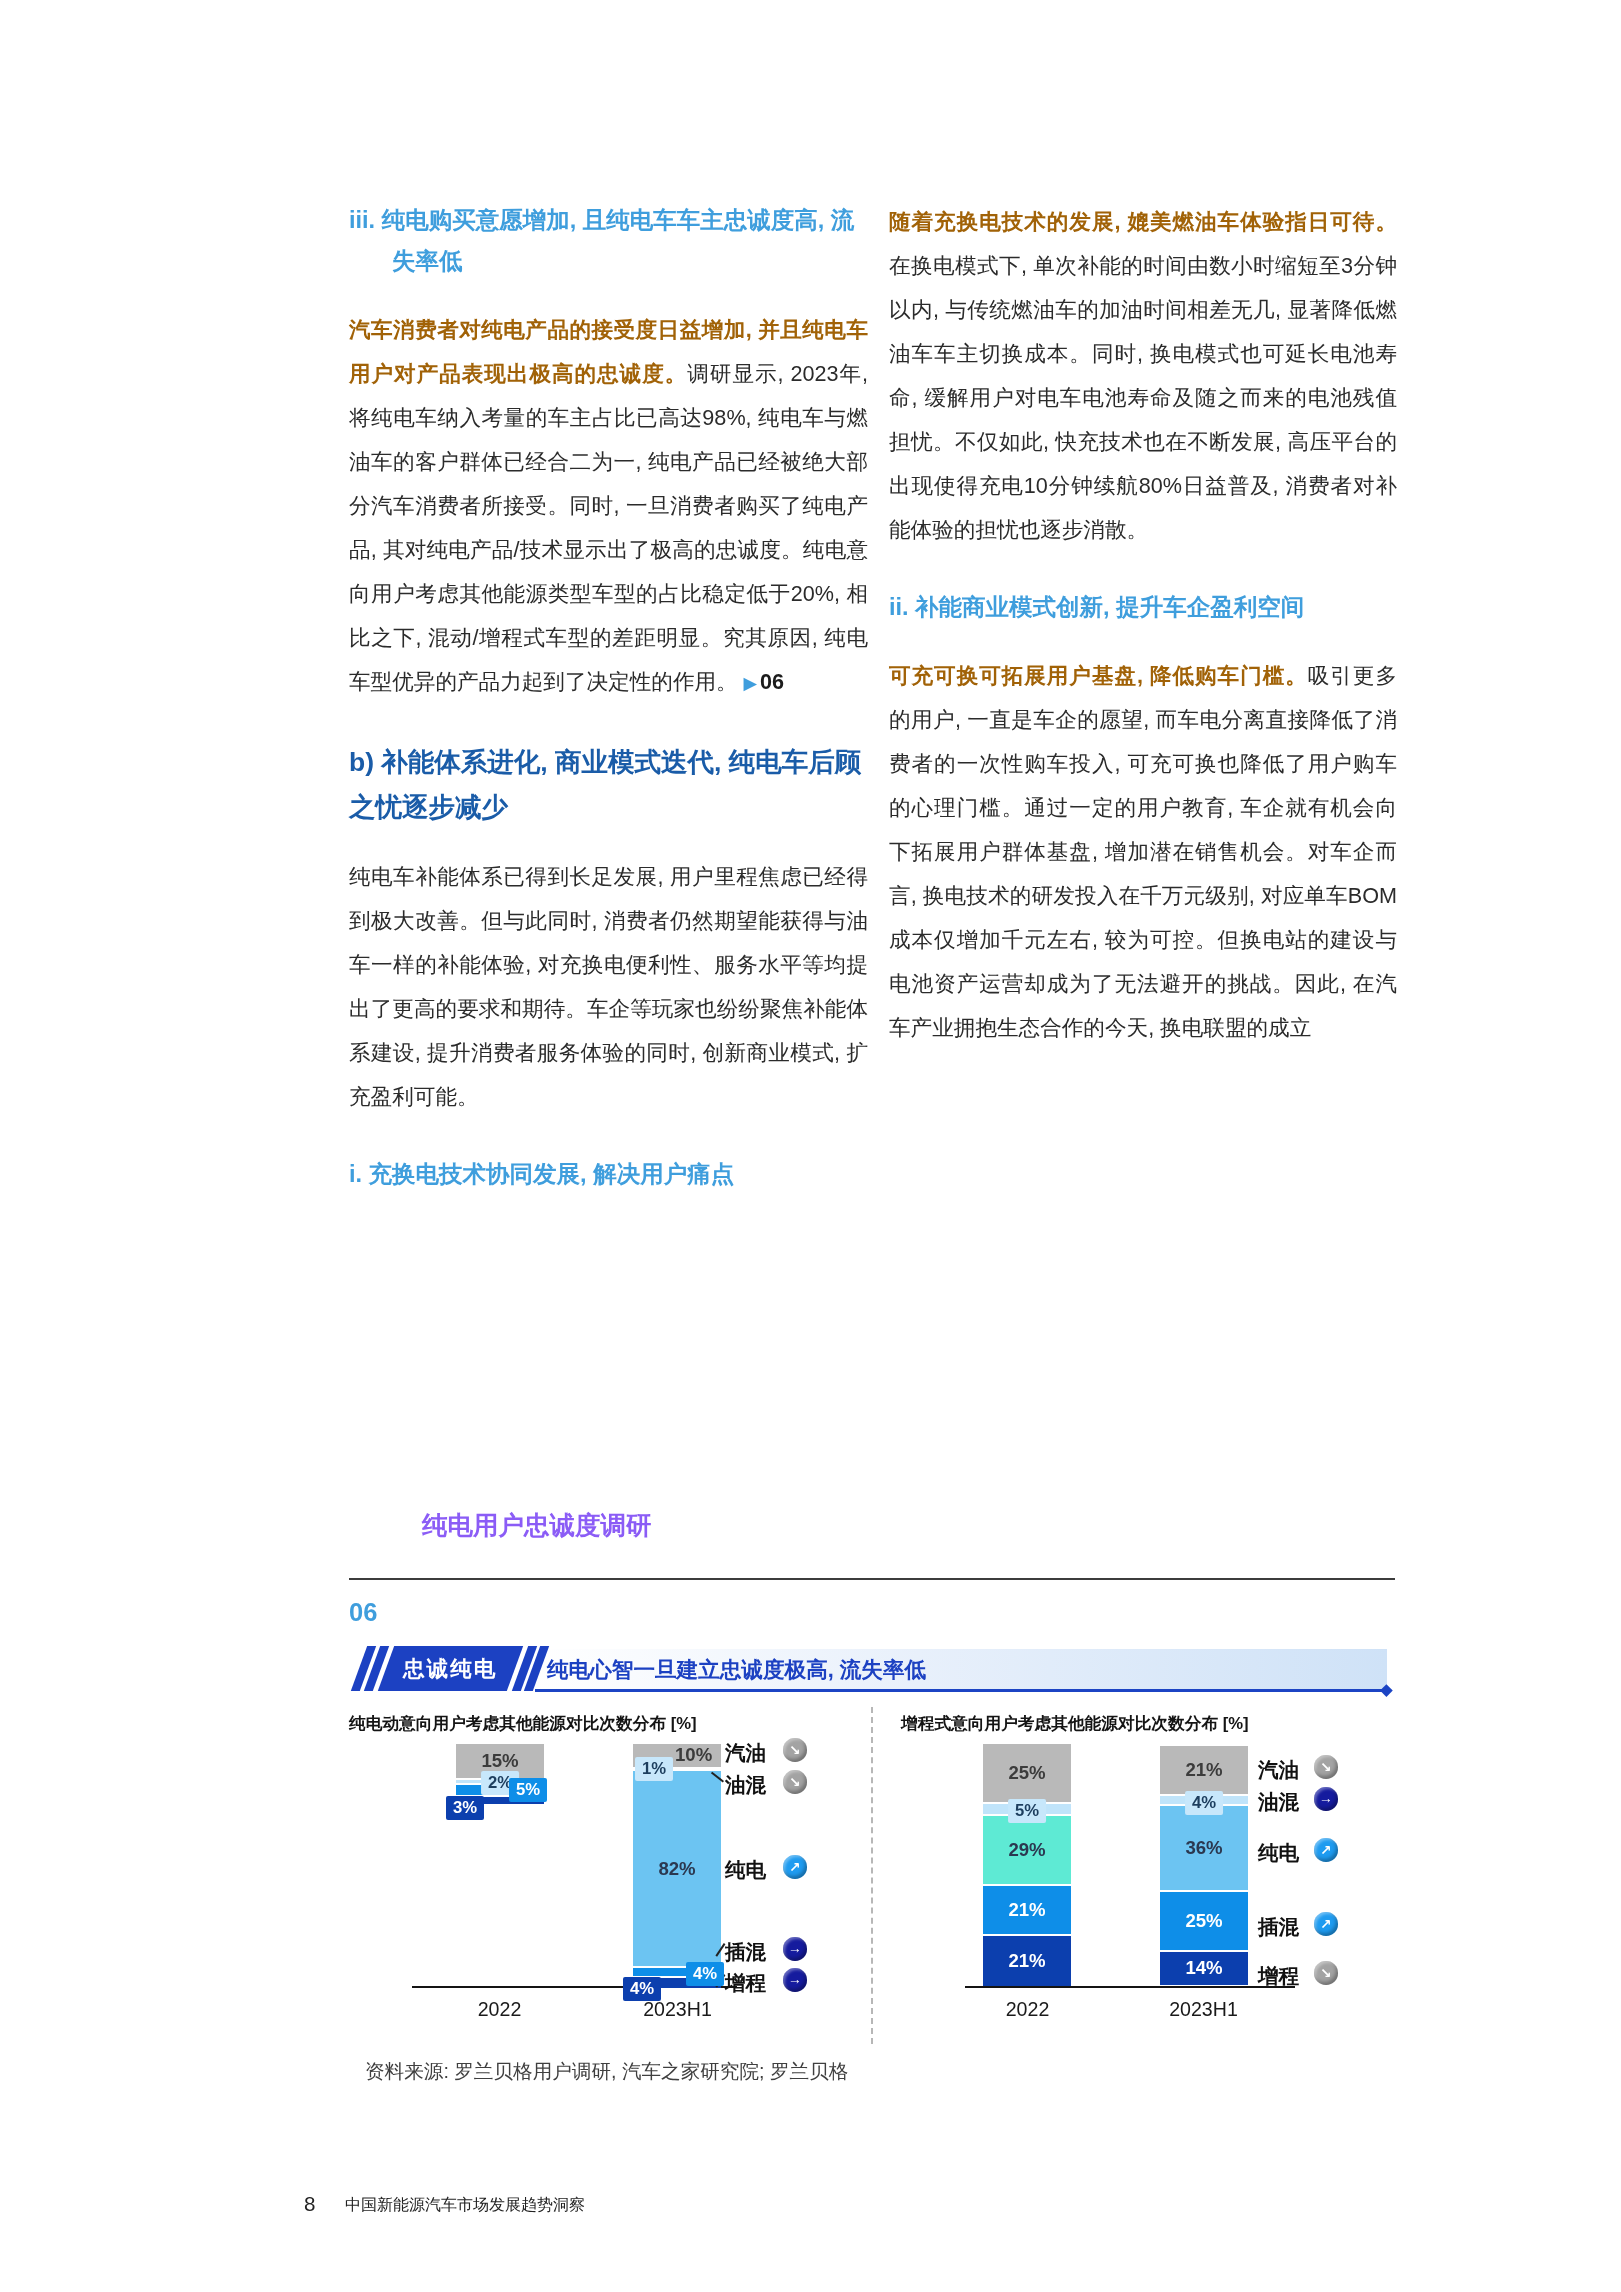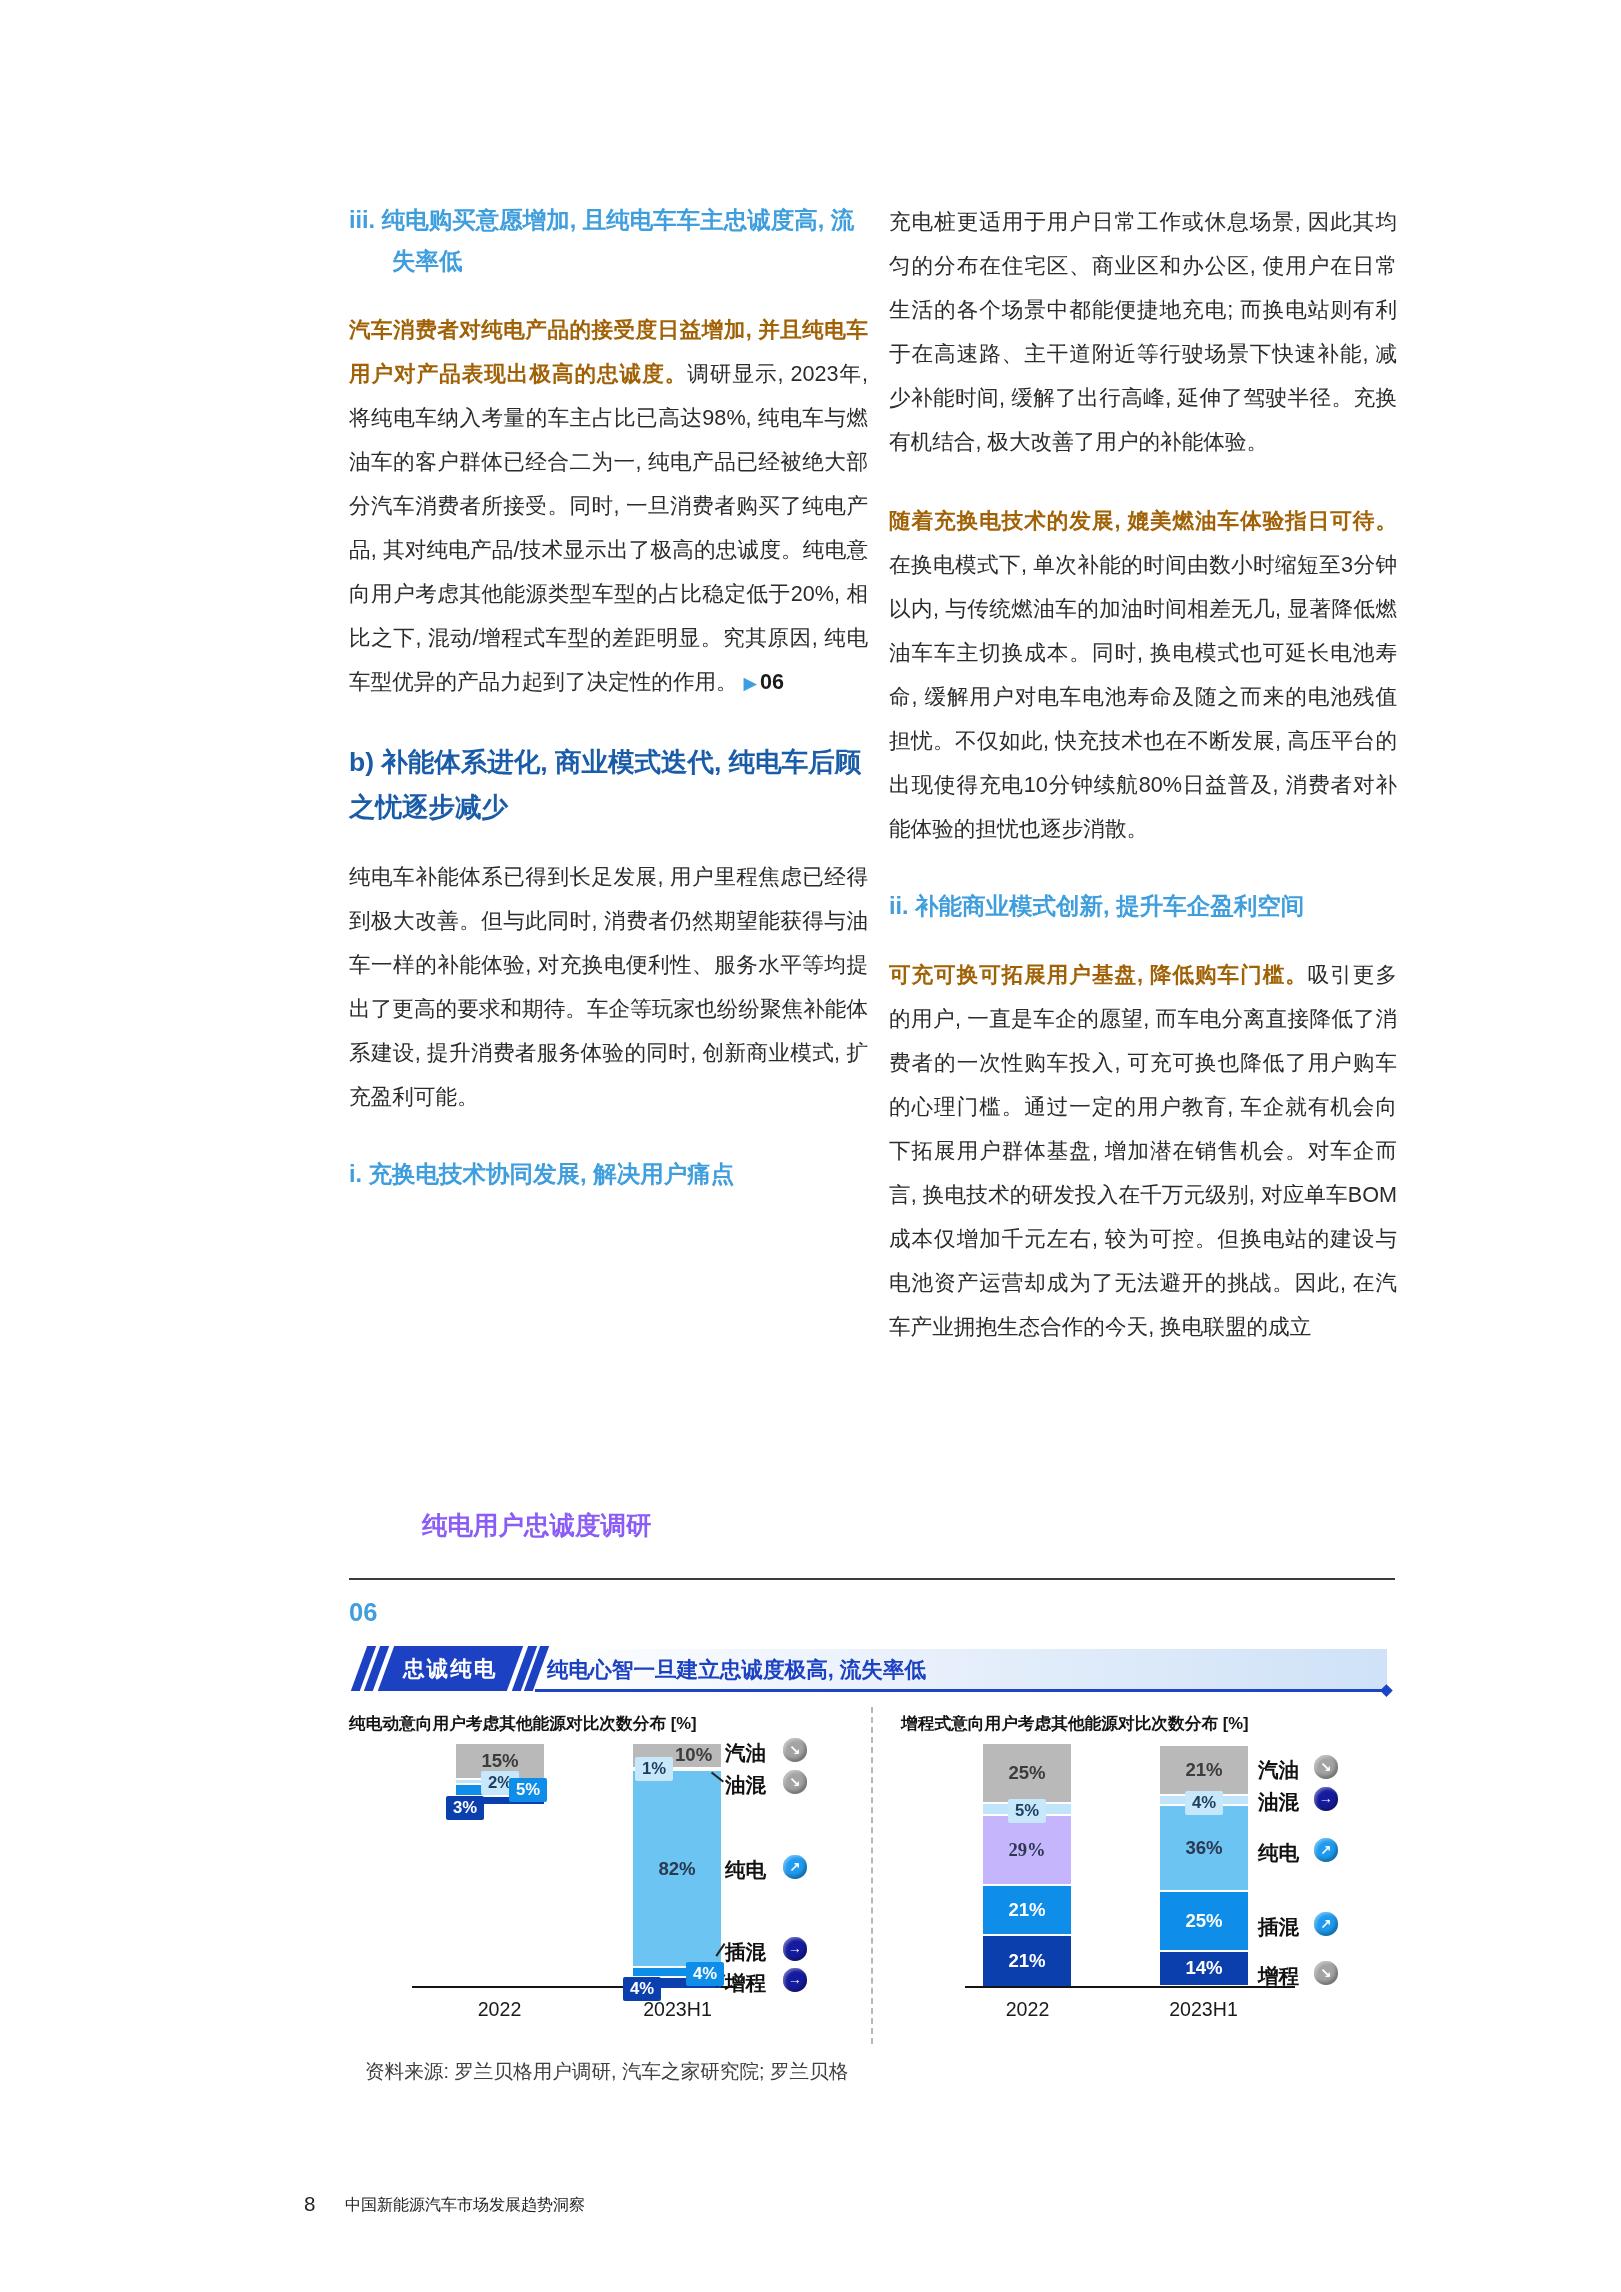--- a/index.html
+++ b/index.html
@@ -67,21 +67,20 @@
 
   <section class="col col-left">
     <h3 class="h-lblue hang"><span>iii.</span> <span>纯电购买意愿增加, 且纯电车车主忠诚度高, 流失率低</span></h3>
     <p><strong>汽车消费者对纯电产品的接受度日益增加, 并且纯电车用户对产品表现出极高的忠诚度。</strong><span>调研显示, 2023年, 将纯电车纳入考量的车主占比已高达98%, 纯电车与燃油车的客户群体已经合二为一, 纯电产品已经被绝大部分汽车消费者所接受。同时, 一旦消费者购买了纯电产品, 其对纯电产品/技术显示出了极高的忠诚度。纯电意向用户考虑其他能源类型车型的占比稳定低于20%, 相比之下, 混动/增程式车型的差距明显。究其原因, 纯电车型优异的产品力起到了决定性的作用。</span><span class="ref-arrow">▶</span><span class="ref-num">06</span></p>
     <h2 class="h-dblue">b) 补能体系进化, 商业模式迭代, 纯电车后顾之忧逐步减少</h2>
     <p>纯电车补能体系已得到长足发展, 用户里程焦虑已经得到极大改善。但与此同时, 消费者仍然期望能获得与油车一样的补能体验, 对充换电便利性、服务水平等均提出了更高的要求和期待。车企等玩家也纷纷聚焦补能体系建设, 提升消费者服务体验的同时, 创新商业模式, 扩充盈利可能。</p>
     <h3 class="h-lblue">i. 充换电技术协同发展, 解决用户痛点</h3>
   </section>
 
   <section class="col col-right">
-    <p>充电桩更适用于用户日常工作或休息场景, 因此其均匀的分布在住宅区、商业区和办公区, 使用户在日常生活的各个场景中都能便捷地充电; 而换电站则有利于在高速路、主干道附近等行驶场景下快速补能, 减少补能时间, 缓解了出行高峰, 延伸了驾驶半径。充换有机结合, 极大改善了用户的补能体验。</p>
     <p><strong>随着充换电技术的发展, 媲美燃油车体验指日可待。</strong><span>在换电模式下, 单次补能的时间由数小时缩短至3分钟以内, 与传统燃油车的加油时间相差无几, 显著降低燃油车车主切换成本。同时, 换电模式也可延长电池寿命, 缓解用户对电车电池寿命及随之而来的电池残值担忧。不仅如此, 快充技术也在不断发展, 高压平台的出现使得充电10分钟续航80%日益普及, 消费者对补能体验的担忧也逐步消散。</span></p>
     <h3 class="h-lblue">ii. 补能商业模式创新, 提升车企盈利空间</h3>
     <p><strong>可充可换可拓展用户基盘, 降低购车门槛。</strong><span>吸引更多的用户, 一直是车企的愿望, 而车电分离直接降低了消费者的一次性购车投入, 可充可换也降低了用户购车的心理门槛。通过一定的用户教育, 车企就有机会向下拓展用户群体基盘, 增加潜在销售机会。对车企而言, 换电技术的研发投入在千万元级别, 对应单车BOM成本仅增加千元左右, 较为可控。但换电站的建设与电池资产运营却成为了无法避开的挑战。因此, 在汽车产业拥抱生态合作的今天, 换电联盟的成立</span></p>
   </section>
 
   <div class="ex-rule"></div>
   <div class="ex-num">06</div>
   <div class="ex-title">纯电用户忠诚度调研</div>
 
   <div class="banner">
@@ -151,21 +150,21 @@
       <div class="connector" style="left: 713px; top: 1949px; transform: rotate(-56deg);"></div>
       <div class="connector" style="left: 713px; top: 1980px; transform: rotate(-56deg);"></div>
       <div class="xaxis" style="left: 965px; top: 1986px; width: 330px;"></div>
       <div class="bar" style="left: 983px; top: 1744px; height: 242px;">
         <div class="seg gap" style="height: 60px; background: rgb(185, 185, 185);">
           <div class="inlbl" style="color: rgb(60, 60, 60);">25%</div>
         </div>
         <div class="seg gap" style="height: 11.8px; background: rgb(192, 228, 250);">
           <div class="chip pale" style="left: 50%; top: -4.9px; transform: translateX(-50%);">5%</div>
         </div>
-        <div class="seg gap" style="height: 70px; background: #c4b5fd; font-family: Liberation Serif, serif;">
+        <div class="seg gap" style="height: 70px; background: #5eead4;">
           <div class="inlbl" style="color: rgb(43, 56, 80);">29%</div>
         </div>
         <div class="seg gap" style="height: 50px; background: rgb(14, 142, 232);">
           <div class="inlbl" style="color: rgb(255, 255, 255);">21%</div>
         </div>
         <div class="seg" style="height: 50px; background: rgb(12, 63, 174);">
           <div class="inlbl" style="color: rgb(255, 255, 255);">21%</div>
         </div>
       </div>
       <div class="xtick" style="left: 959px; top: 1998px; width: 137px;">2022</div>

